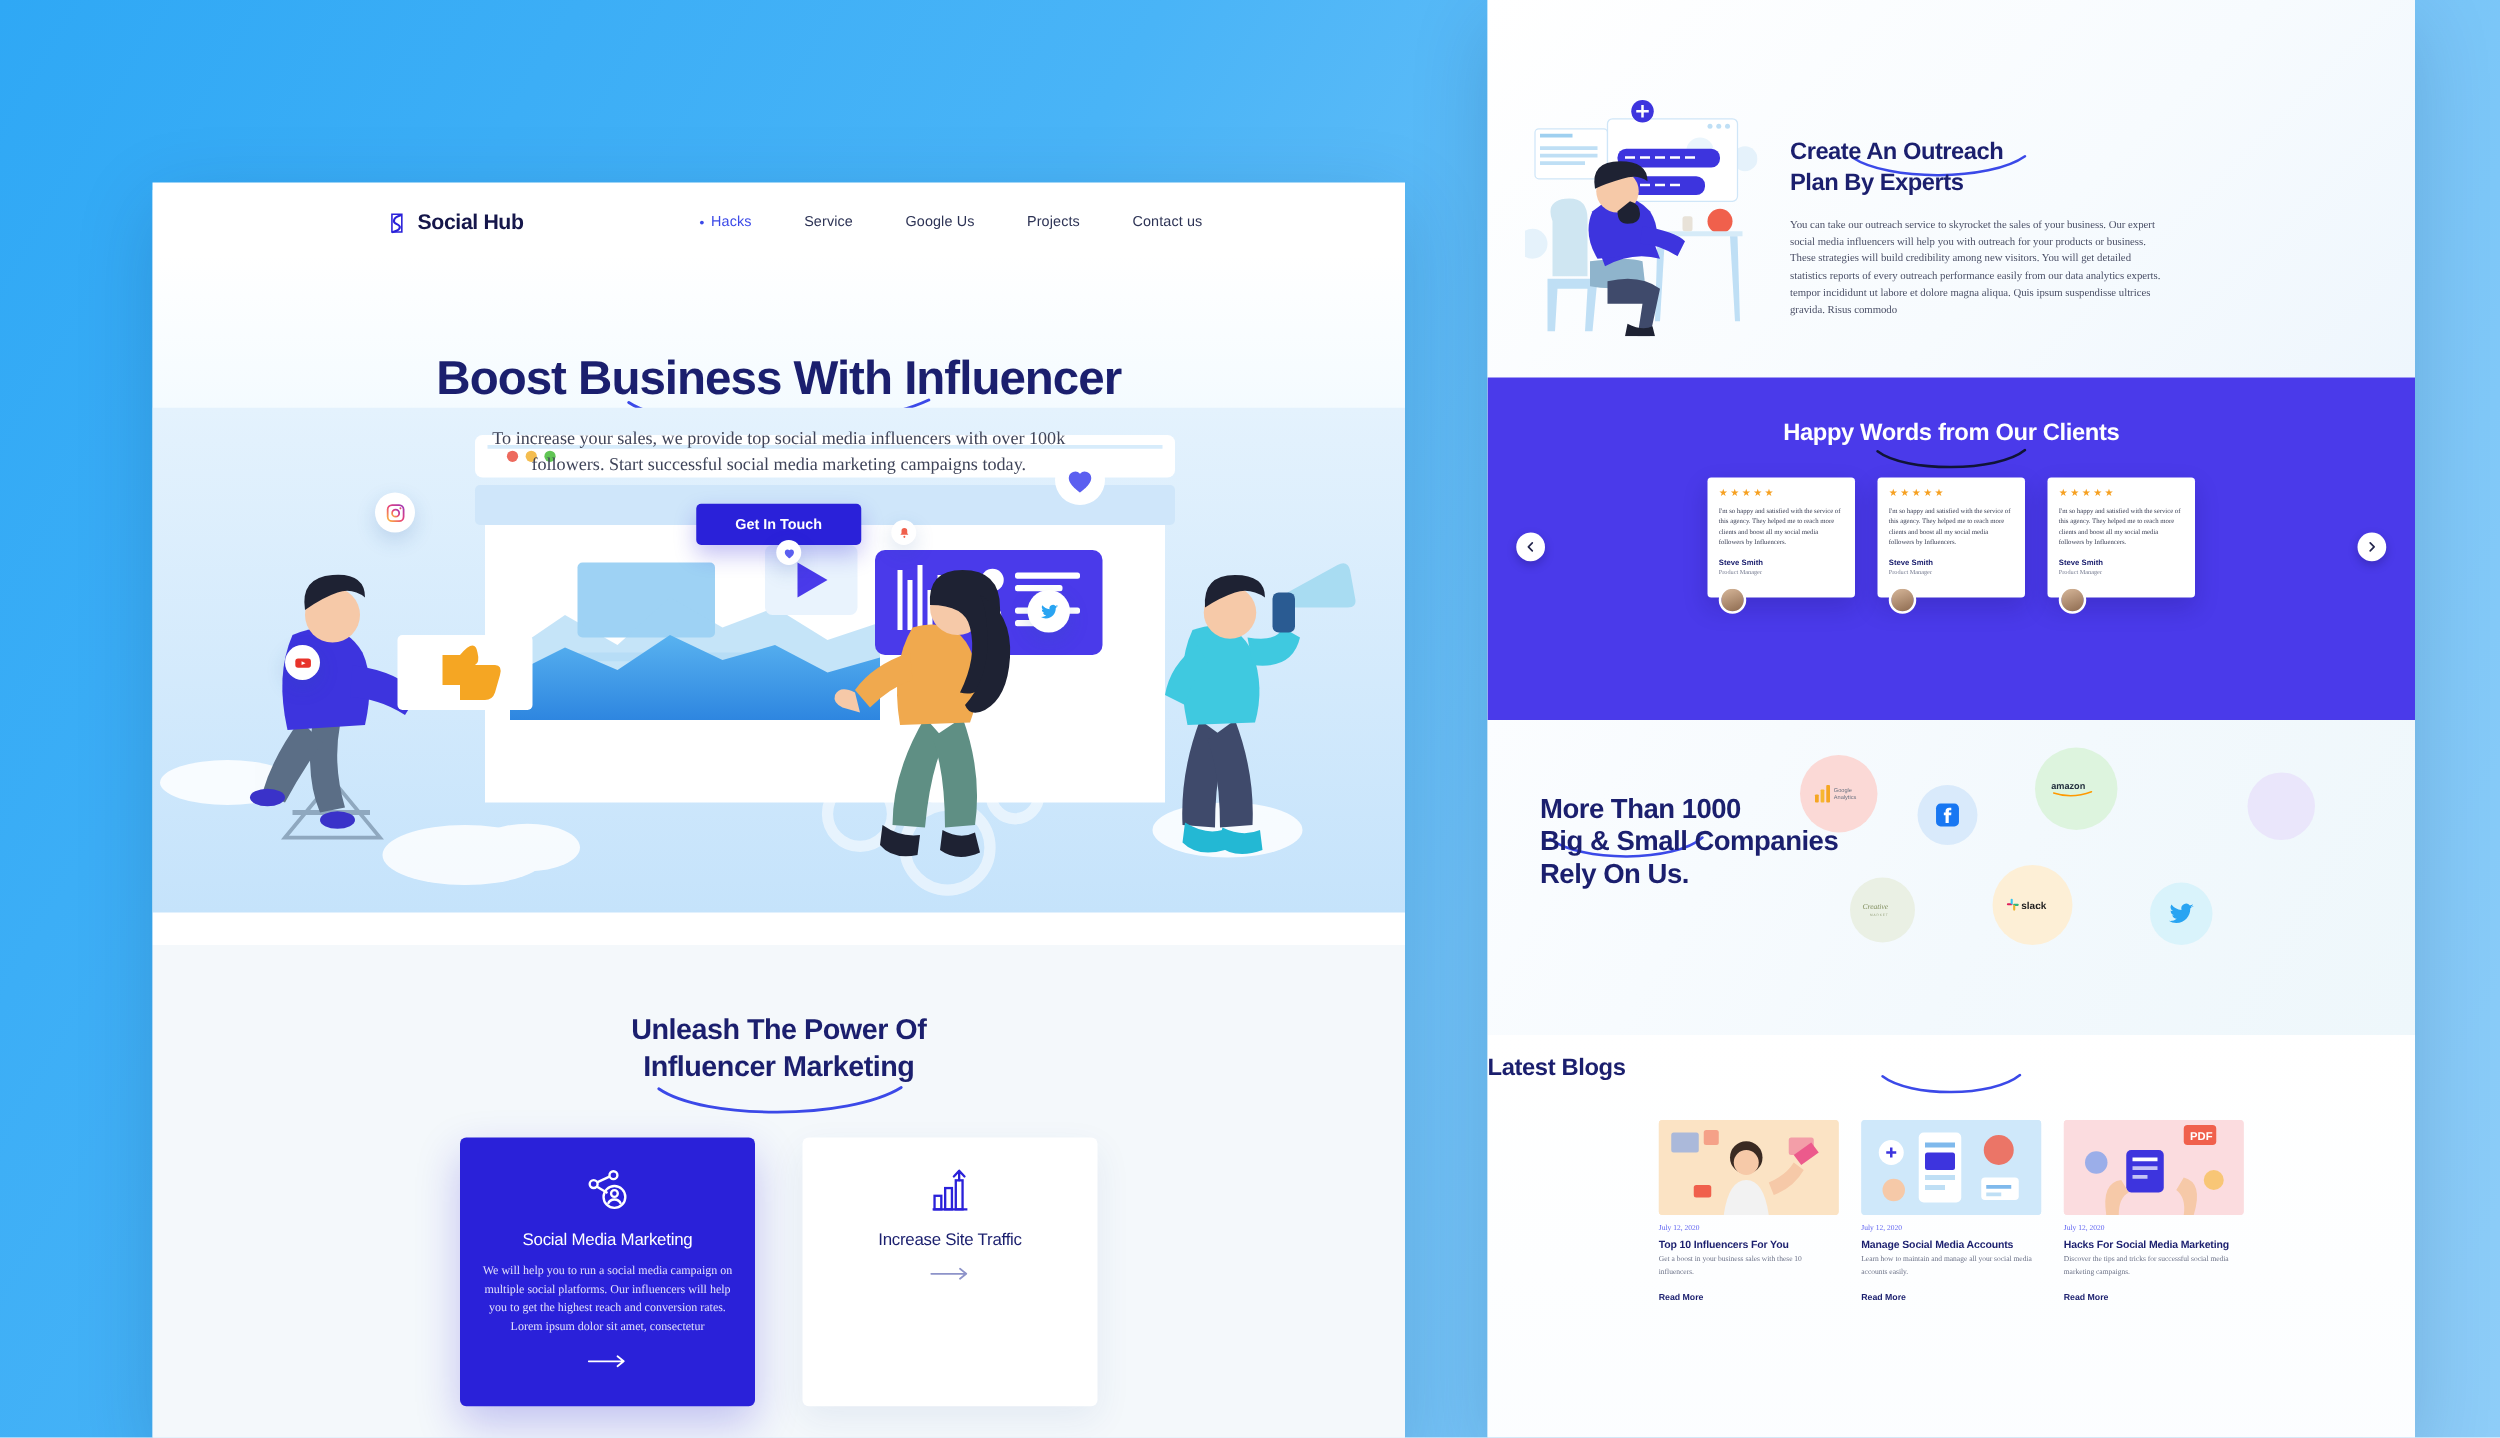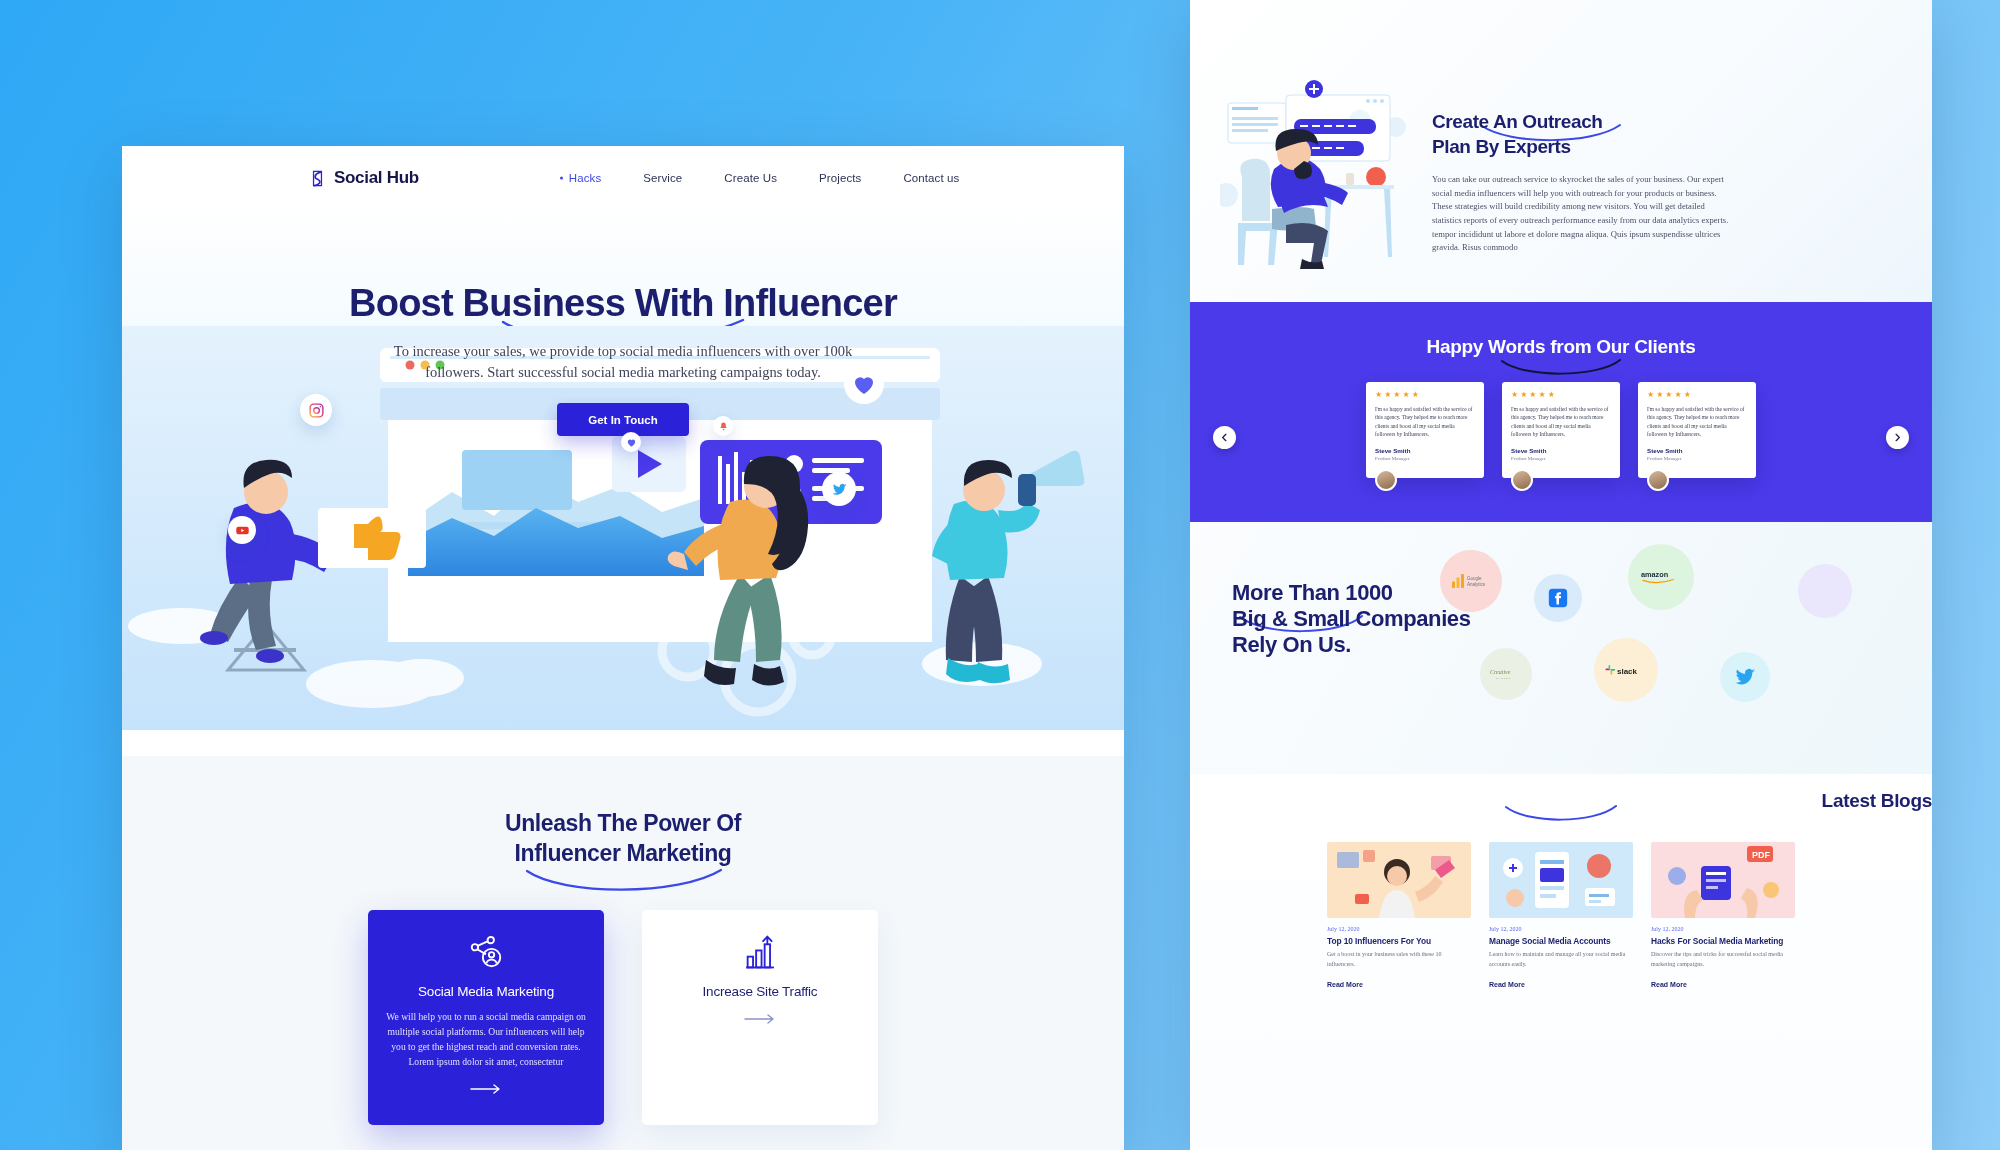--- a/index.html
+++ b/index.html
@@ -173,21 +173,21 @@
   .outreach-swoosh { position: absolute; left: 44px; top: 36px; width: 150px; height: 20px; z-index: 2; }
   .outreach-body {
     font-family: "Liberation Serif", serif;
     font-size: 8.6px; line-height: 13.6px; color: #4a4f66;
     margin-top: 14px; width: 300px;
   }
 
   
   .testi {
     background: #4A3AEA;
-    height: 220px;
+    height: 274px;
     position: relative;
     padding-top: 34px;
   }
   .testi-title {
     text-align: center; color: #fff; font-size: 19px; font-weight: 700; letter-spacing: -.3px;
     position: relative; z-index: 3;
   }
   .testi-swoosh {
     position: absolute; left: 50%; transform: translateX(-50%);
     top: 56px; width: 130px; height: 18px; z-index: 2;
@@ -241,21 +241,21 @@
     z-index: 3;
   }
 
   
   .blogs {
     height: 374px;
     background: linear-gradient(180deg,#ffffff 0%, #fbfdff 100%);
     padding-top: 16px;
   }
   .blogs-title {
-    text-align: right; font-size: 19px; font-weight: 700; color: #1b1f6e;
+    text-align: left; font-size: 19px; font-weight: 700; color: #1b1f6e;
     letter-spacing: -.3px; position: relative; z-index: 3;
   }
   .blogs-swoosh {
     position: absolute; left: 50%; transform: translateX(-50%);
     margin-top: -8px; width: 118px; height: 18px; z-index: 2;
   }
   .blog-row { display: flex; justify-content: center; gap: 18px; margin-top: 30px; }
   .b-card { width: 144px; }
   .b-thumb { width: 144px; height: 76px; border-radius: 3px; overflow: hidden; position: relative; }
   .b-date { font-family:"Liberation Serif", serif; font-size: 6px; color: #5b5ff0; margin-top: 8px; }
@@ -273,21 +273,21 @@
       <svg class="logo-mark" viewBox="0 0 24 24">
         <path d="M4 2h16v20H4z" fill="none"></path>
         <path d="M7 3h10v18H7z" fill="none" stroke="#2A21D9" stroke-width="1.6"></path>
         <path d="M16 4c-4 1-7 3-7 6s6 3 6 6-3 4-7 5" fill="none" stroke="#2A21D9" stroke-width="2.2" stroke-linecap="round"></path>
       </svg>
       <span class="logo-text">Social Hub</span>
     </div>
     <div class="nav-links">
       <span class="nav-link active">Hacks</span>
       <span class="nav-link">Service</span>
-      <span class="nav-link">Create Us</span>
+      <span class="nav-link">Google Us</span>
       <span class="nav-link">Projects</span>
       <span class="nav-link">Contact us</span>
     </div>
   </div>
 
   <div class="hero">
     <div class="cloud" style="left:400px;top:228px;width:90px;height:18px;"></div>
     <div class="cloud" style="left:690px;top:205px;width:120px;height:22px;"></div>
     <div class="cloud" style="left:120px;top:372px;width:110px;height:20px;opacity:.6;"></div>
 

